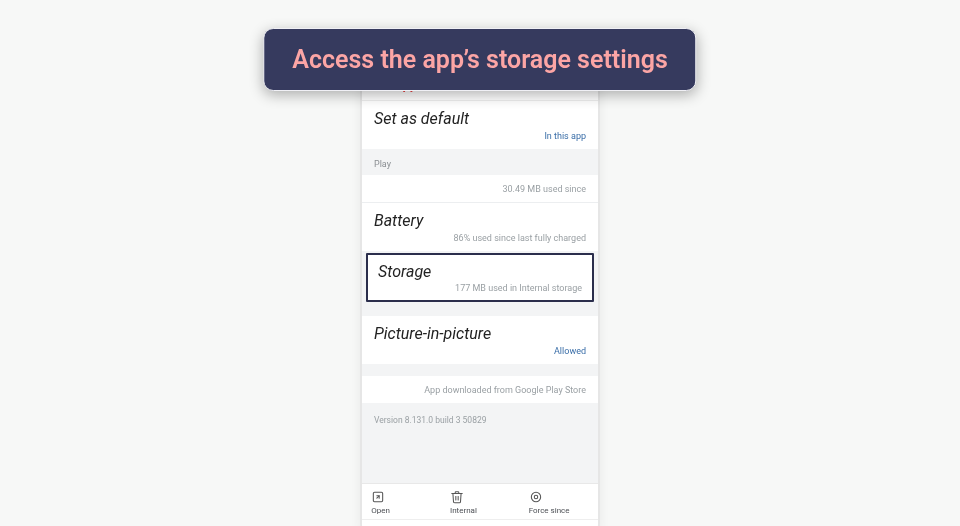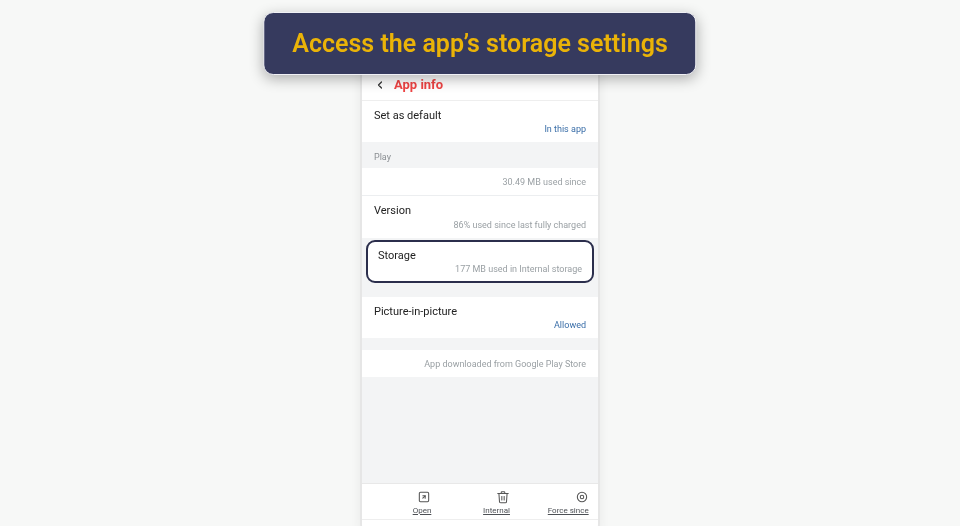--- a/index.html
+++ b/index.html
@@ -7,25 +7,25 @@
       width: 960px;
       height: 526px;
       background: #f7f8f7;
       font-family: -apple-system, BlinkMacSystemFont, "Segoe UI", Roboto, Arial, sans-serif;
       position: relative;
       overflow: hidden;
     }
 
     .callout {
       position: absolute;
-      top: 12px;
+      top: 28px;
       left: 50%;
       transform: translateX(-50%);
       background: #363a5e;
-      color: #eab308;
+      color: #fca5a5;
       border: 1px solid #f0f0f5;
       border-radius: 10px;
       padding: 16px 28px;
       font-size: 25px;
       font-weight: 600;
       box-shadow: 0 4px 14px rgba(0,0,0,0.3);
       white-space: nowrap;
       z-index: 50;
     }
 
@@ -74,23 +74,24 @@
     }
 
     .item {
       background: #fff;
       padding: 8px 12px;
     }
     .item + .item {
       border-top: 1px solid #eceef0;
     }
     .item-title {
-      font-size: 11px;
+      font-size: 16px;
       color: #222;
       line-height: 1.3;
+      font-style: italic;
     }
     .item-sub {
       font-size: 9px;
       color: #9aa0a4;
       margin-top: 1px;
       text-align: right;
     }
     .item-sub.link {
       color: #3a6ea8;
     }
@@ -102,21 +103,21 @@
       color: #8b8f93;
     }
 
     .gap {
       height: 12px;
       background: #f3f4f5;
     }
 
     .highlight-box {
       border: 2px solid #2b2e4c;
-      border-radius: 9px;
+      border-radius: 1px;
       margin: 0 4px;
       background: #fff;
       padding: 7px 10px;
     }
 
     .version {
       padding: 12px 12px 16px 12px;
       background: #f3f4f5;
       font-size: 8.5px;
       color: #9aa0a4;
@@ -126,25 +127,24 @@
       background: #fff;
       border-top: 1px solid #e8e8e8;
       display: flex;
       justify-content: space-around;
       align-items: center;
       padding: 6px 0 4px 0;
     }
     .ba {
       display: flex;
       flex-direction: column;
-      align-items: flex-end;
+      align-items: flex-start;
       gap: 2px;
       color: #4c4f54;
       width: 60px;
-      text-decoration: underline;
     }
     .ba svg { display:block; }
     .ba-label {
       font-size: 8px;
     }
 
     .navbar {
       height: 24px;
       background: #fff;
       border-top: 1px solid #eee;
@@ -181,21 +181,21 @@
         <div class="item-sub link">In this app</div>
       </div>
 
       <div class="section-label">Play</div>
 
       <div class="item">
         <div class="item-sub">30.49 MB used since</div>
       </div>
 
       <div class="item">
-        <div class="item-title">Version</div>
+        <div class="item-title">Battery</div>
         <div class="item-sub">86% used since last fully charged</div>
       </div>
 
       <div style="background:#f3f4f5; padding:2px 0;">
         <div class="highlight-box">
           <div class="item-title">Storage</div>
           <div class="item-sub">177 MB used in Internal storage</div>
         </div>
       </div>
 
@@ -205,20 +205,21 @@
         <div class="item-title">Picture-in-picture</div>
         <div class="item-sub link">Allowed</div>
       </div>
 
       <div class="gap"></div>
 
       <div class="item">
         <div class="item-sub">App downloaded from Google Play Store</div>
       </div>
 
+      <div class="version">Version 8.131.0 build 3 50829</div>
 
     </div>
 
     <div class="bottom-actions">
       <div class="ba">
         <span>
           <svg width="14" height="14" viewBox="0 0 24 24" fill="none" stroke="#555" stroke-width="1.8" stroke-linecap="round" stroke-linejoin="round">
               <rect x="4" y="4" width="16" height="16" rx="2"></rect>
               <polyline points="10 14 14 10"></polyline>
               <polyline points="10 10 14 10 14 14"></polyline>

